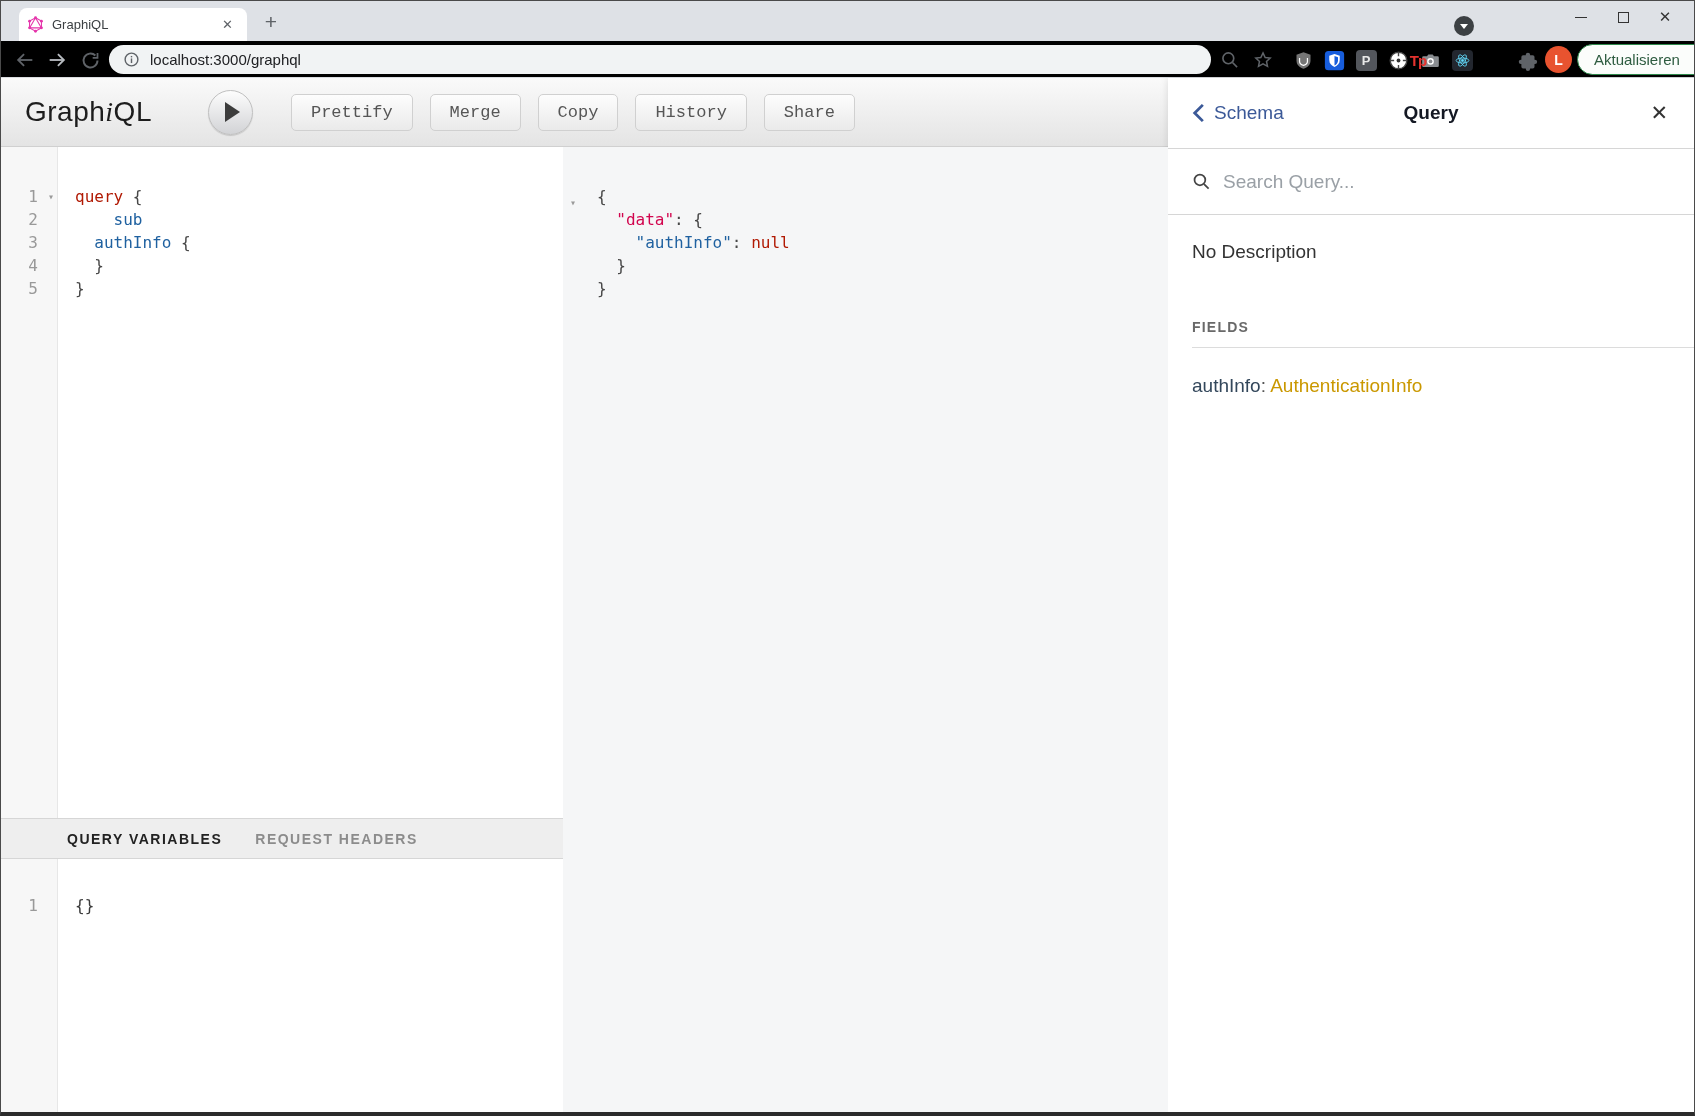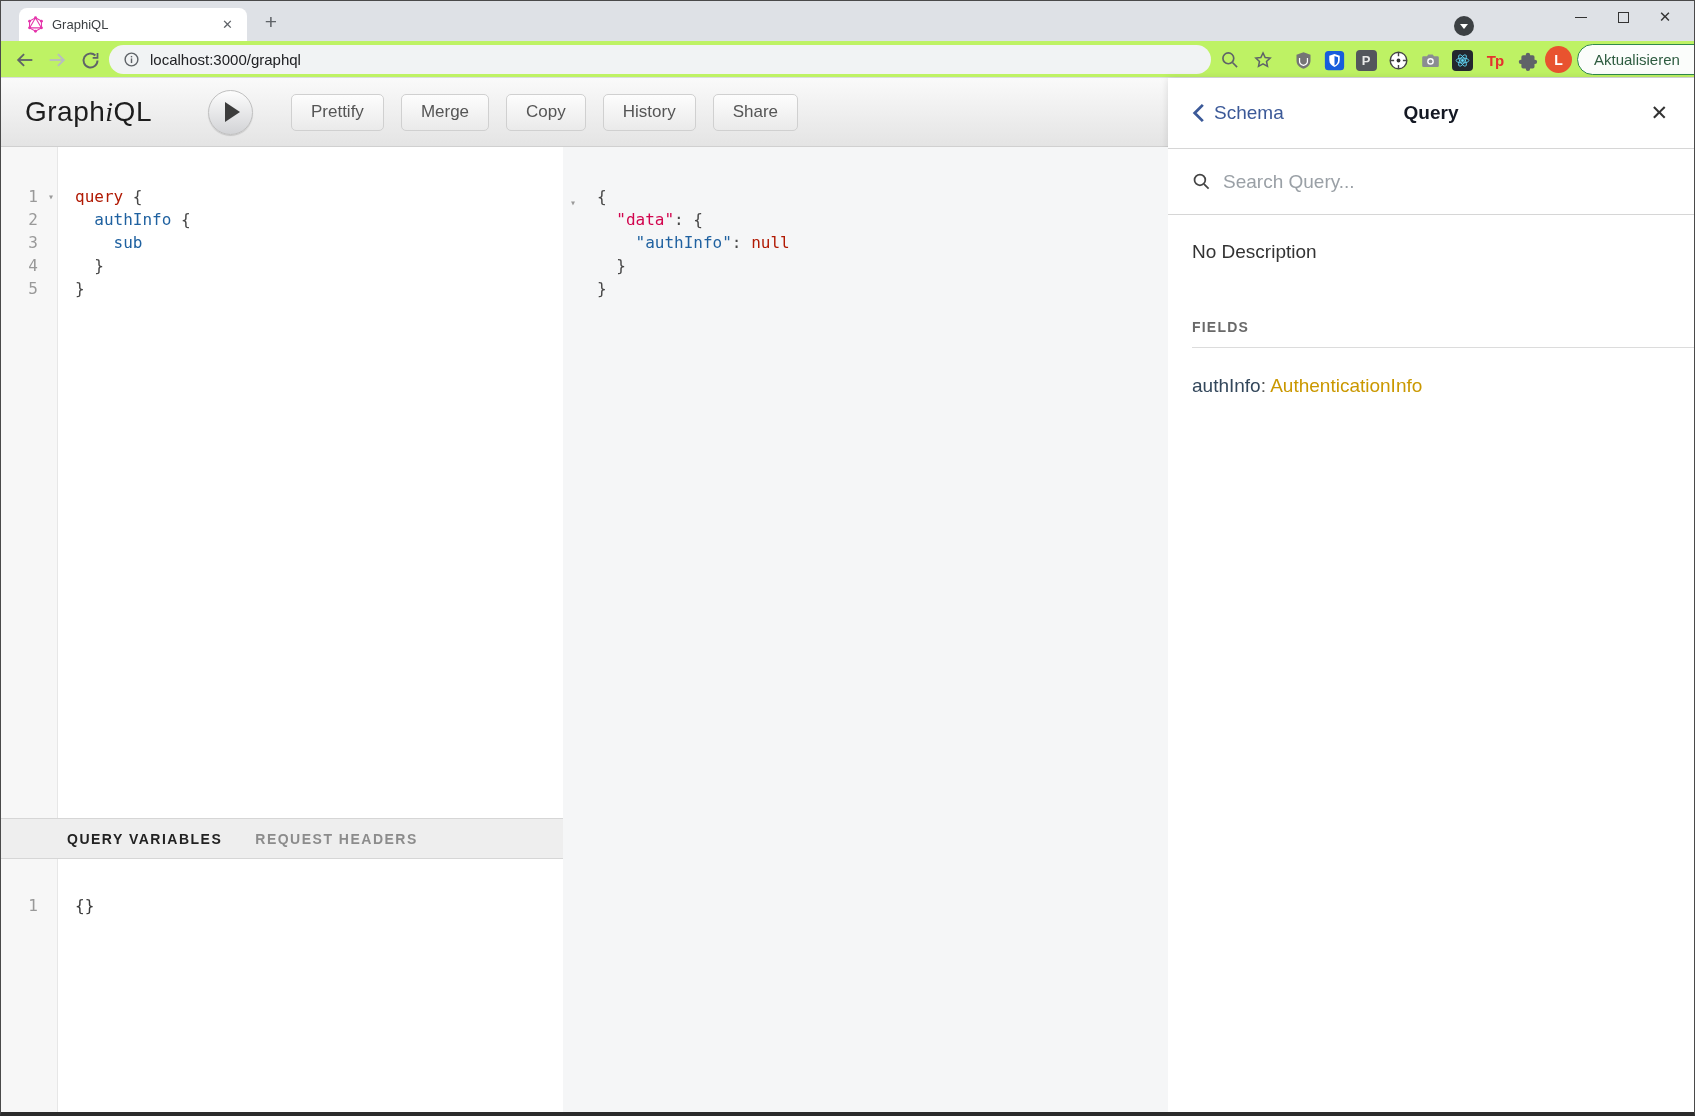--- a/index.html
+++ b/index.html
@@ -30,21 +30,21 @@
     background:#3c4043; display:flex; align-items:center; justify-content:center;
   }
   .tab-search .tri{ width:0; height:0; border-left:4px solid transparent; border-right:4px solid transparent; border-top:5px solid #fff; margin-top:1px;}
   .win-controls{ position:absolute; right:8px; top:0; height:32px; display:flex; }
   .win-btn{ width:42px; height:32px; display:flex; align-items:center; justify-content:center; color:#333; }
   .glyph-min{ width:12px; height:0; border-top:1.6px solid #333; }
   .glyph-max{ width:11px; height:11px; border:1.6px solid #333; }
   .glyph-close{ font-size:15px; color:#333; }
 
   .navbar{
-    position:relative; height:37px; background:#bef264; border-bottom:1px solid #dadce0;
+    position:relative; height:37px; background:#000000; border-bottom:1px solid #dadce0;
   }
   .nav-icon{ position:absolute; top:6px; width:26px; height:26px; display:flex; align-items:center; justify-content:center; }
   .urlbar{
     position:absolute; left:108px; top:4px; width:1102px; height:29px; border-radius:15px;
     background:#f1f3f4; display:flex; align-items:center; padding:0 14px;
   }
   .url-text{ margin-left:10px; font-size:15px; color:#202124; }
   .ext-letter-p{ width:21px; height:21px; border-radius:4px; background:#53565c; color:#e8e8e8; font-size:13px; font-weight:bold; display:flex; align-items:center; justify-content:center; }
   .ext-tp{ font-size:15px; font-weight:bold; color:#e5322e; letter-spacing:-1px; }
   .ext-react{ width:21px; height:21px; border-radius:4px; background:#23272f; display:flex; align-items:center; justify-content:center; }
@@ -73,21 +73,21 @@
   .execute-btn{
     margin-left:56px; width:45px; height:45px; border-radius:50%;
     background:linear-gradient(#fdfdfd,#d2d3d6); border:1px solid #c0c0c0;
     box-shadow:0 1px 1px rgba(0,0,0,.15); display:flex; align-items:center; justify-content:center; cursor:pointer;
   }
   .execute-btn .tri{ width:0; height:0; border-top:10px solid transparent; border-bottom:10px solid transparent; border-left:15px solid #3c3c3c; margin-left:4px; }
   .toolbar-btns{ display:flex; gap:17px; margin-left:38px; }
   .tbtn{
     height:37px; padding:0 19px; border-radius:5px; border:1px solid #d0d0d0;
     background:linear-gradient(#fdfdfd,#eaeaea); color:#555; font-size:17px;
-    display:flex; align-items:center; cursor:pointer;
+    display:flex; align-items:center; cursor:pointer;font-family:Liberation Mono, monospace;
   }
 
   .editors{ flex:1; display:flex; min-height:0; }
   .query-pane{ width:562px; display:flex; flex-direction:column; background:#fff; }
 
   .code-font{ font-family:"DejaVu Sans Mono", monospace; font-size:16px; line-height:23px; }
   .editor{ flex:1; display:flex; overflow:hidden; }
   .gutter{
     width:57px; flex:0 0 auto; background:#f7f7f7; border-right:1px solid #e7e7e7;
     padding-top:38px; color:#999;
@@ -262,21 +262,21 @@
     <div class="nav-icon" style="left:1448px">
       <div class="ext-react">
         <svg width="17" height="17" viewBox="0 0 24 24" fill="none" stroke="#61dafb" stroke-width="1.2">
           <ellipse cx="12" cy="12" rx="9" ry="3.6"></ellipse>
             <ellipse cx="12" cy="12" rx="9" ry="3.6" transform="rotate(60 12 12)"></ellipse>
             <ellipse cx="12" cy="12" rx="9" ry="3.6" transform="rotate(120 12 12)"></ellipse>
             <circle cx="12" cy="12" r="1.6" fill="#61dafb"></circle>
         </svg>
       </div>
     </div>
-    <div class="nav-icon" style="left:1481px">
+    <div class="nav-icon" style="left:1404px">
       <span class="ext-tp">Tp</span>
     </div>
     <div class="nav-icon" style="left:1513px">
       <svg width="21" height="21" viewBox="0 0 24 24">
           <path d="M20.5 11c-.28 0-.5.06-.5.06V8a2 2 0 0 0-2-2h-3.06s.06-.22.06-.5a2.5 2.5 0 0 0-5 0c0 .28.06.5.06.5H7a2 2 0 0 0-2 2v3.06s-.22-.06-.5-.06a2.5 2.5 0 0 0 0 5c.28 0 .5-.06.5-.06V19a2 2 0 0 0 2 2h3.06s-.06.22-.06.5a2.5 2.5 0 0 0 5 0c0-.28-.06-.5-.06-.5H18a2 2 0 0 0 2-2v-3.06s.22.06.5.06a2.5 2.5 0 0 0 0-5z" fill="#5f6368"></path>
         </svg>
     </div>
     <div class="avatar">L</div>
     <div class="update-pill">
       <span class="label">Aktualisieren</span>
@@ -307,22 +307,22 @@
           <div class="editor code-font">
             <div class="gutter">
               <div class="gutter-row"><span>1</span><span class="fold">▾</span></div>
               <div class="gutter-row"><span>2</span></div>
               <div class="gutter-row"><span>3</span></div>
               <div class="gutter-row"><span>4</span></div>
               <div class="gutter-row"><span>5</span></div>
             </div>
             <div class="codearea">
               <div class="cm-line"><span class="tok-kw">query</span><span class="tok-p"> {</span></div>
+              <div class="cm-line"><span>    </span><span class="tok-prop">sub</span></div>
               <div class="cm-line"><span>  </span><span class="tok-prop">authInfo</span><span class="tok-p"> {</span></div>
-              <div class="cm-line"><span>    </span><span class="tok-prop">sub</span></div>
               <div class="cm-line"><span class="tok-p">  }</span></div>
               <div class="cm-line"><span class="tok-p">}</span></div>
             </div>
           </div>
 
           <div class="var-titlebar">
             <span class="var-tab active">QUERY VARIABLES</span>
             <span class="var-tab inactive">REQUEST HEADERS</span>
           </div>
 

